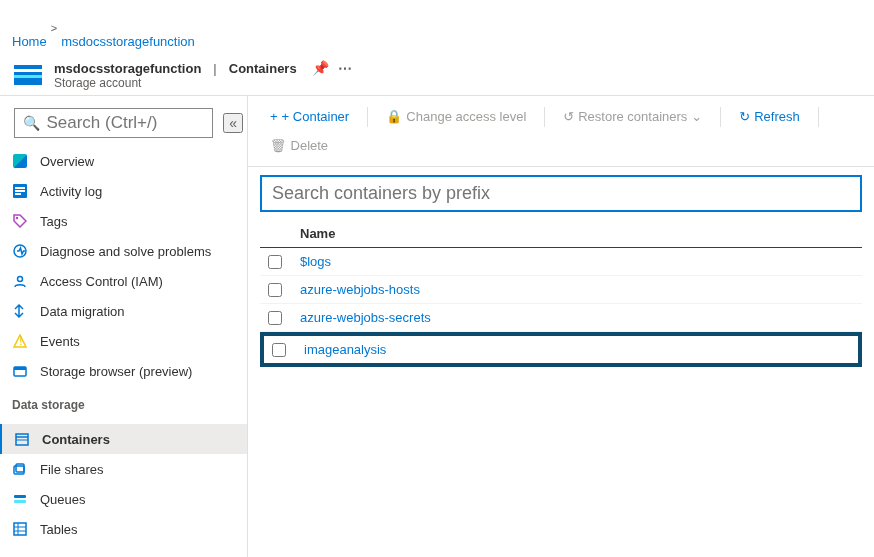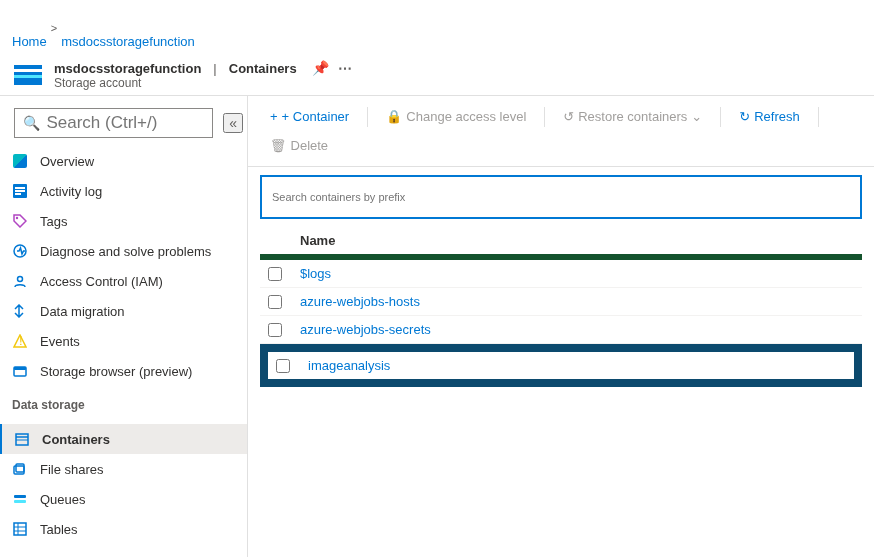--- a/index.html
+++ b/index.html
@@ -41,30 +41,30 @@
     .content { flex: 1; display: flex; flex-direction: column; overflow: hidden; }
 
     
     .toolbar { display: flex; align-items: center; padding: 8px 12px; gap: 4px; border-bottom: 1px solid #e0e0e0; flex-wrap: wrap; }
     .toolbar-btn { display: flex; align-items: center; gap: 4px; padding: 5px 10px; border: none; background: none; cursor: pointer; color: #0078d4; font-size: 13px; border-radius: 2px; }
     .toolbar-btn.disabled { color: #a19f9d; cursor: default; }
     .toolbar-sep { width: 1px; height: 20px; background: #e0e0e0; margin: 0 4px; }
 
     
     .search-container { padding: 8px 12px; }
-    .search-container input { width: 100%; border: 2px solid #0078d4; padding: 14px 10px; font-size: 11px; outline: none; }
+    .search-container input { width: 100%; border: 2px solid #0078d4; padding: 6px 10px; font-size: 18px; outline: none; }
 
     
     .table-container { flex: 1; overflow-y: auto; padding: 0 12px; }
-    .table-header { display: flex; align-items: flex-start; padding: 6px 8px; border-bottom: 6px solid #14532d; }
+    .table-header { display: flex; align-items: flex-start; padding: 6px 8px; border-bottom: 1px solid #14532d; }
     .col-check { width: 32px; }
     .col-name { flex: 1; font-weight: 600; color: #323130; font-size: 13px; }
 
     .table-row { display: flex; align-items: center; padding: 6px 8px; border-bottom: 1px solid #f3f2f1; cursor: pointer; }
-    .table-row.selected-row { border: 8px solid #0c4a6e; }
+    .table-row.selected-row { border: 4px solid #0c4a6e; }
     .row-checkbox { width: 32px; display: flex; align-items: center; }
     .row-checkbox input[type=checkbox] { width: 14px; height: 14px; cursor: pointer; }
     .row-name { flex: 1; color: #0078d4; }
 
     
     .icon-overview { width: 14px; height: 14px; background: linear-gradient(135deg, #00b7c3 50%, #0078d4 50%); border-radius: 2px; }
   </style>
 </head>
 <body>
 

